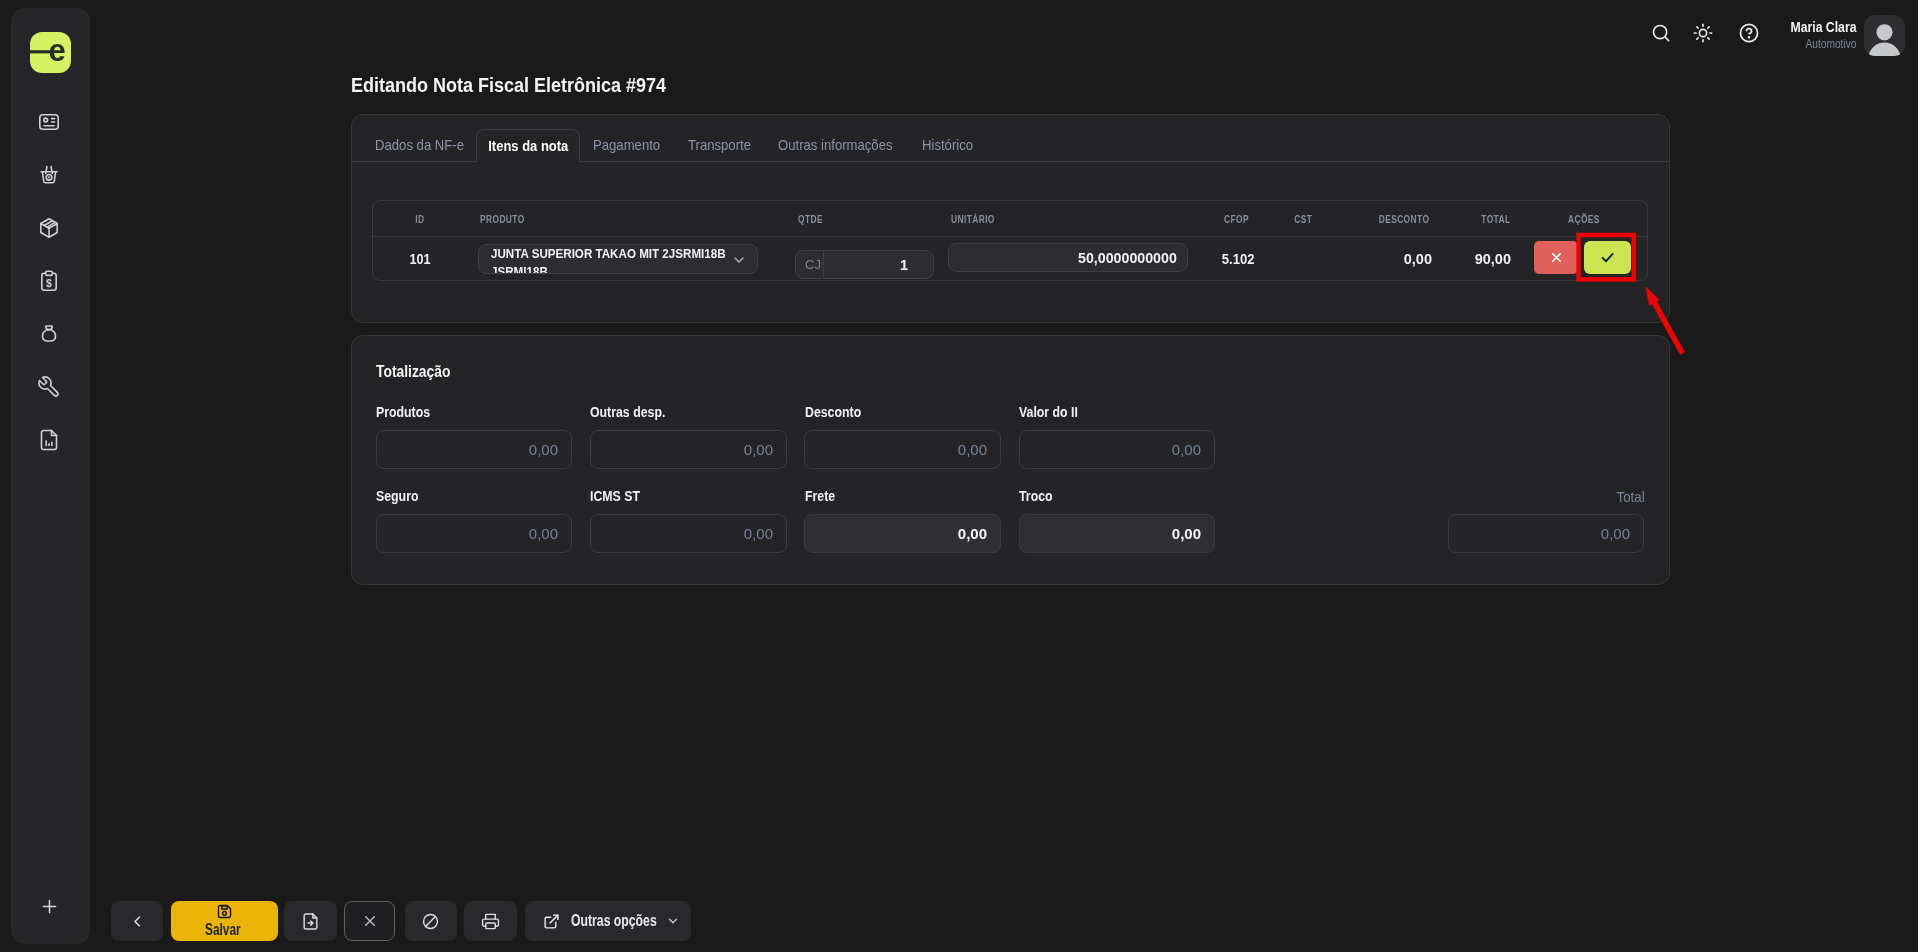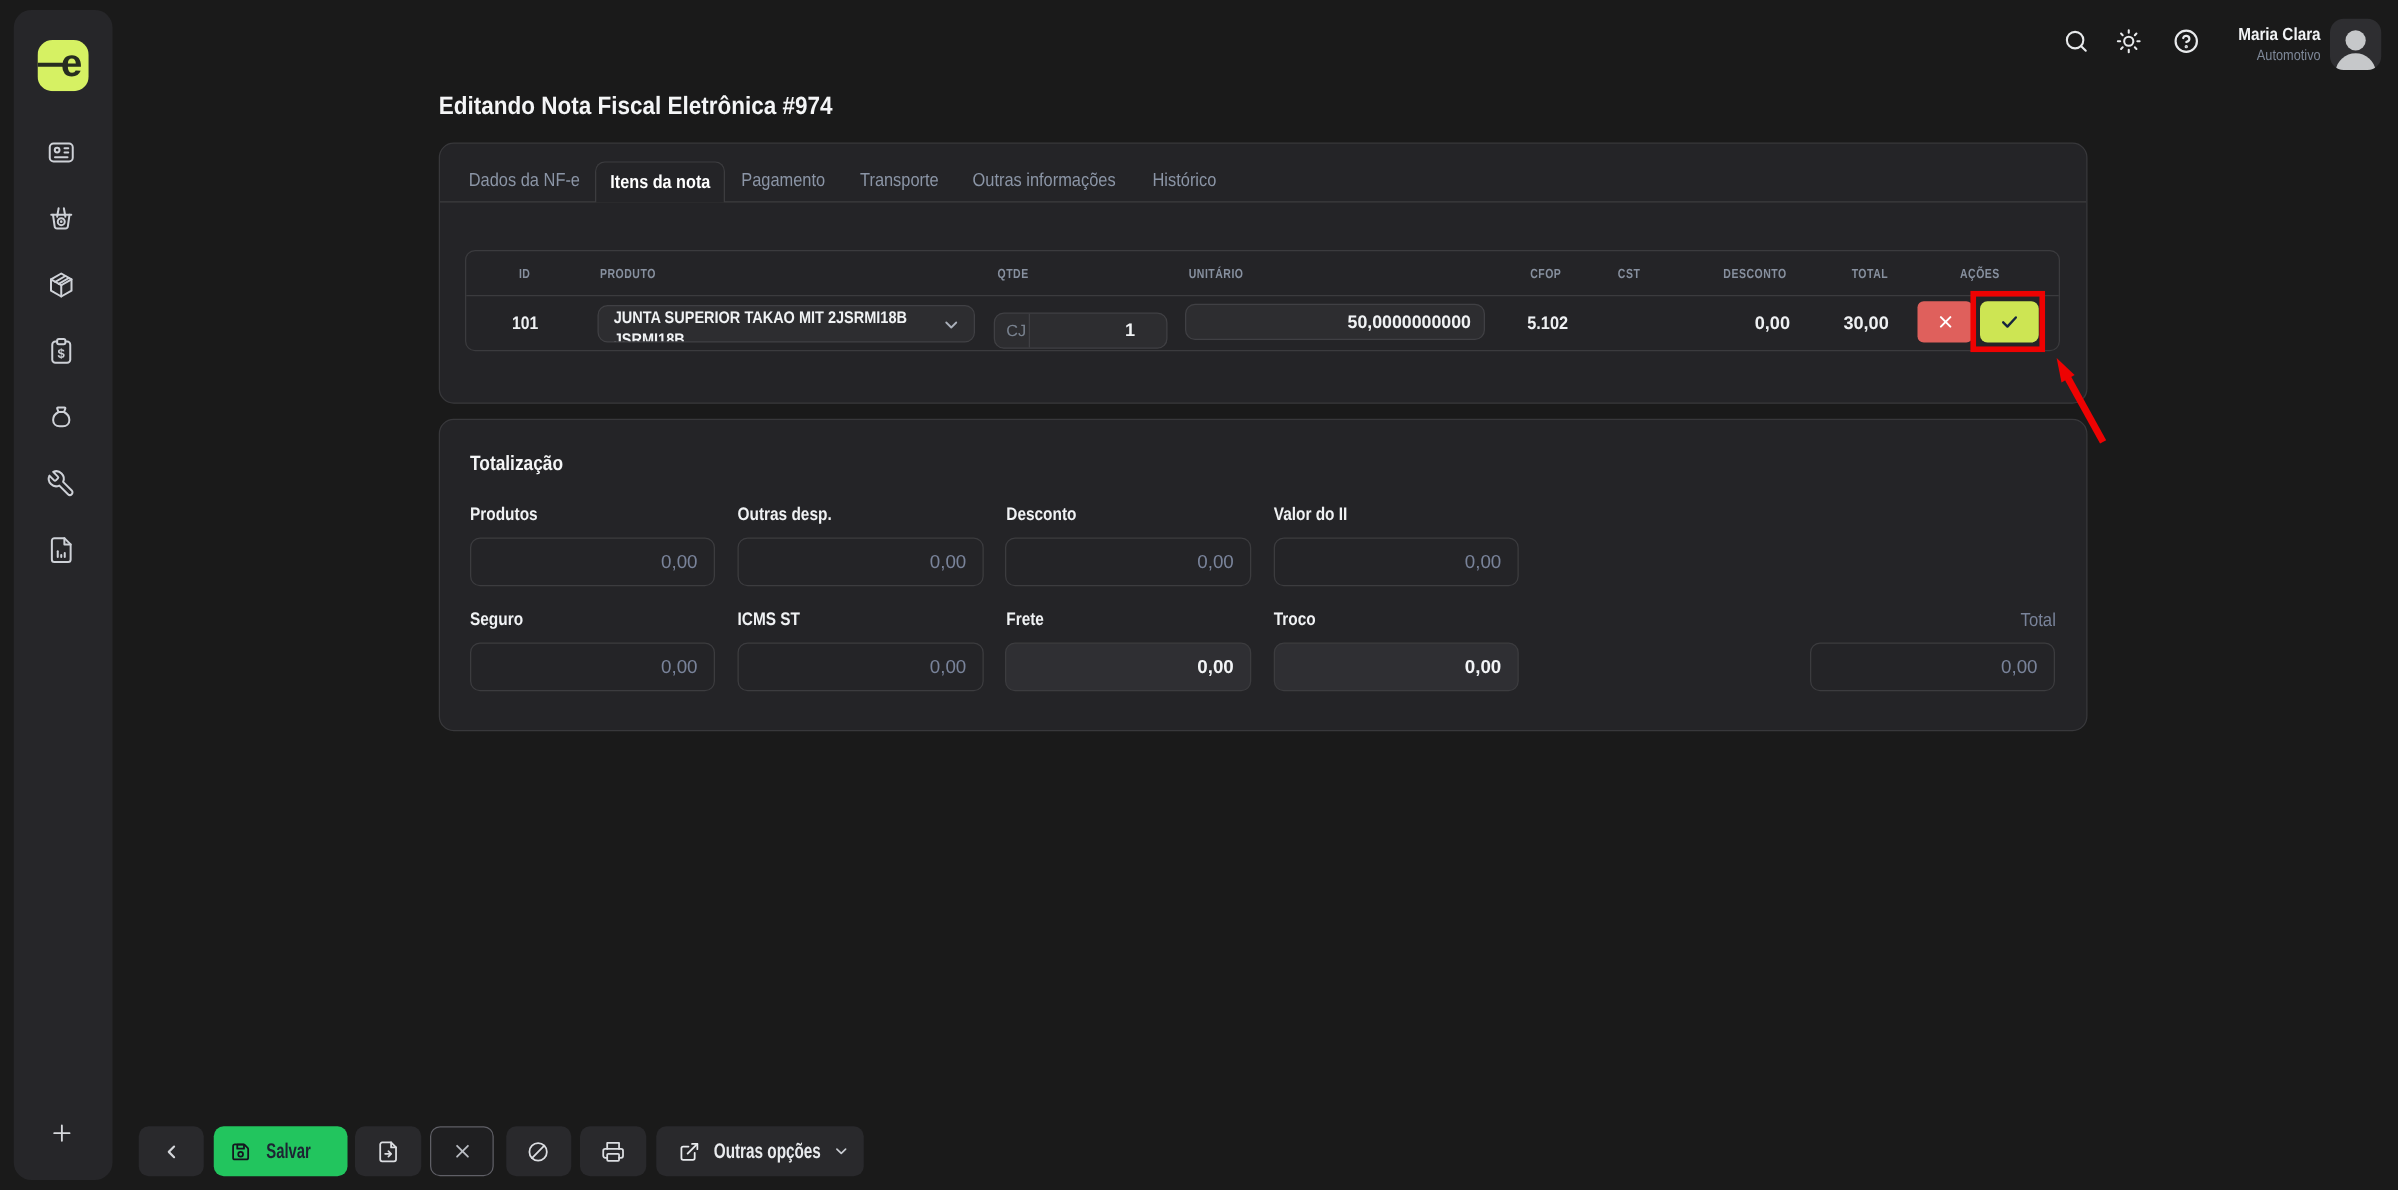--- a/index.html
+++ b/index.html
@@ -129,37 +129,37 @@
   <div class="th" style="left:480px; transform-origin:left top;">PRODUTO</div>
   <div class="th" style="left:798px; transform-origin:left top;">QTDE</div>
   <div class="th" style="left:951px; transform-origin:left top;">UNITÁRIO</div>
   <div class="th" style="left:1221px; transform-origin:center top;">CFOP</div>
   <div class="th" style="left:1292px; transform-origin:center top;">CST</div>
   <div class="th" style="right:488.5px; transform-origin:right top;">DESCONTO</div>
   <div class="th" style="right:407px; transform-origin:right top;">TOTAL</div>
   <div class="th" style="left:1564px; transform-origin:center top;">AÇÕES</div>
 
   <div class="cellnum" style="left:408px; transform:scaleX(0.87); transform-origin:center top;">101</div>
-  <div class="inpdark" style="left:478px; top:244px; width:302px; height:30px; overflow:hidden;">
+  <div class="inpdark" style="left:478px; top:244px; width:280px; height:30px; overflow:hidden;">
     <div class="abs" style="left:12px; top:-0.5px; font-size:13.5px; font-weight:bold; color:#f0f2f4; line-height:18.6px; white-space:nowrap; transform:scaleX(0.86); transform-origin:left top;">JUNTA SUPERIOR TAKAO MIT 2JSRMI18B<br>JSRMI18B</div>
     <svg class="abs" style="right:10px; top:7px;" width="16" height="16" viewBox="0 0 24 24" fill="none" stroke="#aab0ba" stroke-width="2.2" stroke-linecap="round" stroke-linejoin="round">
         <path d="m6 9 6 6 6-6"></path>
       </svg>
   </div>
   <div class="inpdark" style="left:795px; top:250px; width:139px; height:29px;">
     <div class="abs" style="left:9px; top:6px; font-size:13px; color:#79828f;">CJ</div>
     <div class="abs" style="left:27px; top:0; width:1px; height:27px; background:#404044;"></div>
     <div class="abs" style="right:25px; top:5.5px; font-size:14.5px; font-weight:bold; color:#f0f2f4;">1</div>
   </div>
   <div class="inpdark" style="left:948px; top:243px; width:240px; height:29px;">
     <div class="abs" style="right:10px; top:5.5px; font-size:14.5px; font-weight:bold; color:#f0f2f4; transform:scaleX(0.98); transform-origin:right top;">50,0000000000</div>
   </div>
   <div class="cellnum" style="left:1220px; transform:scaleX(0.9); transform-origin:center top;">5.102</div>
   <div class="cellnum" style="right:486px;">0,00</div>
-  <div class="cellnum" style="right:407px;">30,00</div>
+  <div class="cellnum" style="right:407px;">90,00</div>
   <div class="abs" style="left:1534px; top:240.5px; width:44px; height:33px; background:#df605c; border-radius:5px; display:flex; align-items:center; justify-content:center;">
     <svg width="13" height="13" viewBox="0 0 24 24" fill="none" stroke="#ffffff" stroke-width="3" stroke-linecap="round">
         <path d="M5 5l14 14M19 5 5 19"></path>
       </svg>
   </div>
   <div class="abs" style="left:1583.5px; top:240.5px; width:47px; height:33px; background:#cde553; border-radius:6px; display:flex; align-items:center; justify-content:center;">
     <svg width="17" height="17" viewBox="0 0 24 24" fill="none" stroke="#16243e" stroke-width="2.7" stroke-linecap="round" stroke-linejoin="round">
         <path d="m5 12.5 4.8 4.8L19.3 7"></path>
       </svg>
   </div>
@@ -185,21 +185,21 @@
   <div class="tinput" style="left:590px; top:514px; width:197px;">0,00</div>
   <div class="tinput lit" style="left:804px; top:514px; width:197px;">0,00</div>
   <div class="tinput lit" style="left:1019px; top:514px; width:196px;">0,00</div>
   <div class="tinput" style="left:1448px; top:514px; width:196px;">0,00</div>
 
   <div class="bbtn" style="left:111px; width:52px;">
     <svg width="17" height="17" viewBox="0 0 24 24" fill="none" stroke="#d4d6da" stroke-width="2.4" stroke-linecap="round" stroke-linejoin="round">
         <path d="m14.5 6-6 6 6 6"></path>
       </svg>
   </div>
-  <div class="bbtn" style="left:171px; width:107px; background:#22c55e;">
+  <div class="bbtn" style="left:171px; width:107px; background:#eab308;flex-direction:column;">
     <svg width="17" height="17" viewBox="0 0 24 24" fill="none" stroke="#15161f" stroke-width="2" stroke-linecap="round" stroke-linejoin="round">
       <path d="M15.2 3.5a2 2 0 0 1 1.4.6l3.3 3.3a2 2 0 0 1 .6 1.4V18.5a2 2 0 0 1-2 2H5.5a2 2 0 0 1-2-2V5.5a2 2 0 0 1 2-2z"></path>
       <rect x="8.2" y="3.8" width="7.6" height="4.6"></rect>
       <circle cx="12" cy="14.6" r="2.7"></circle>
     </svg>
     <span style="font-size:17px; font-weight:bold; color:#1d2433; margin-left:12px; transform:scaleX(0.7); transform-origin:left center; display:inline-block;">Salvar</span>
   </div>
   <div class="bbtn" style="left:284px; width:53px;">
     <svg width="19" height="19" viewBox="0 0 24 24" fill="none" stroke="#dcdee2" stroke-width="1.8" stroke-linecap="round" stroke-linejoin="round">
       <path d="M15 2.5H6a2 2 0 0 0-2 2v15a2 2 0 0 0 2 2h12a2 2 0 0 0 2-2V7.5z"></path>

